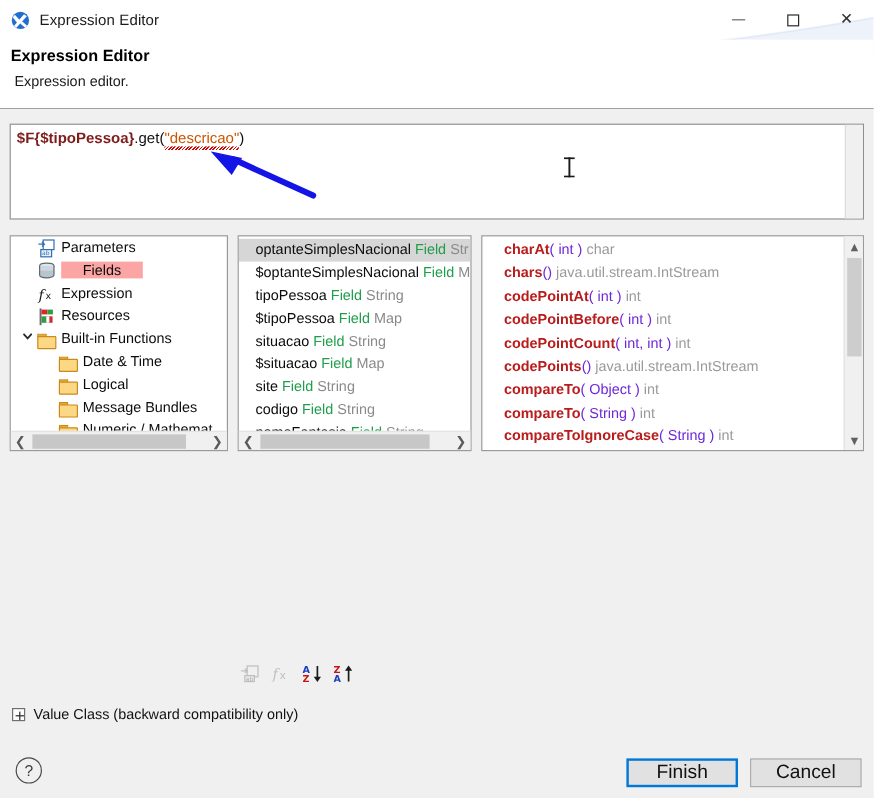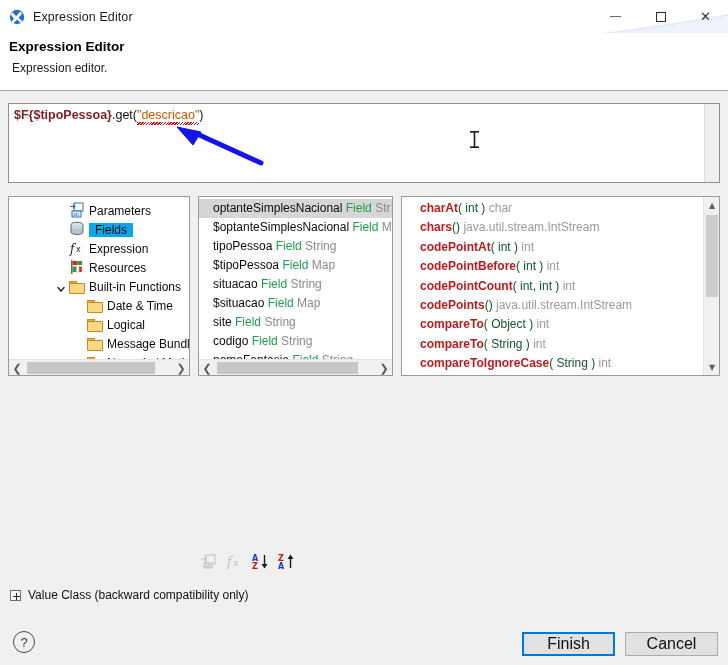--- a/index.html
+++ b/index.html
@@ -105,24 +105,24 @@
   #panel-list  { left: 198px; top: 105px; width: 195px; height: 180px; }
   #panel-meths { left: 401px; top: 105px; width: 319px; height: 180px; }
 
   .panel-inner {
     position: absolute; left: 0; top: 0; right: 0; bottom: 0;
     overflow: hidden;
   }
 
   
   .tree-row {
-    height: 19px; display: flex; align-items: flex-end;
-    font-size: 12px; white-space: nowrap; margin-left: 38px;
-  }
-  .tree-row.sel .tlabel { background: #0ea5e9; padding: 0 6px; }
+    height: 19px; display: flex; align-items: flex-start;
+    font-size: 12px; white-space: nowrap;
+  }
+  .tree-row.sel .tlabel { background: #fca5a5; padding: 0 18px; }
   .tree-twisty {
     width: 16px; flex: none; display: flex; align-items: center;
     justify-content: center; color: #3a3a3a; font-size: 9px;
   }
   .tico { width: 16px; height: 16px; flex: none; margin-right: 4px; position: relative; }
   .tlabel { color: #0b0b0b; }
 
   
   .ico-folder { width: 14px; height: 11px; position: relative; margin-top: 3px; }
   .ico-folder:before {
@@ -143,21 +143,21 @@
   .list-row.sel { background: #d6d6d6; }
   .fname { color: #0b0b0b; }
   .fkind { color: #1e9e4a; }
   .ftype { color: #8a8a8a; }
 
   .meth-row {
     height: 19.4px; line-height: 19.4px; padding-left: 18px;
     font-size: 12px; white-space: nowrap; overflow: hidden;
   }
   .mname { color: #b91c1c; font-weight: bold; }
-  .margs { color: #14532d; }
+  .margs { color: #6d28d9; }
   .mret  { color: #9a9a9a; }
 
   
   .vsb {
     position: absolute; right: 0; top: 0; width: 16px; bottom: 0;
     background: #f0f0f0; border-left: 1px solid #e3e3e3;
   }
   .vsb .arrow {
     position: absolute; left: 0; width: 16px; height: 16px;
     display: flex; align-items: center; justify-content: center;

